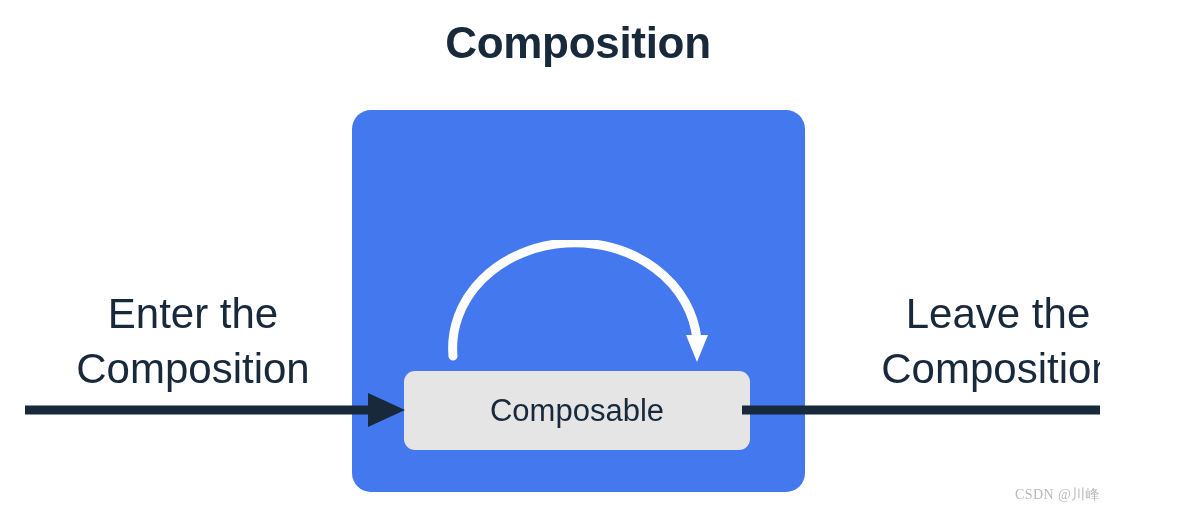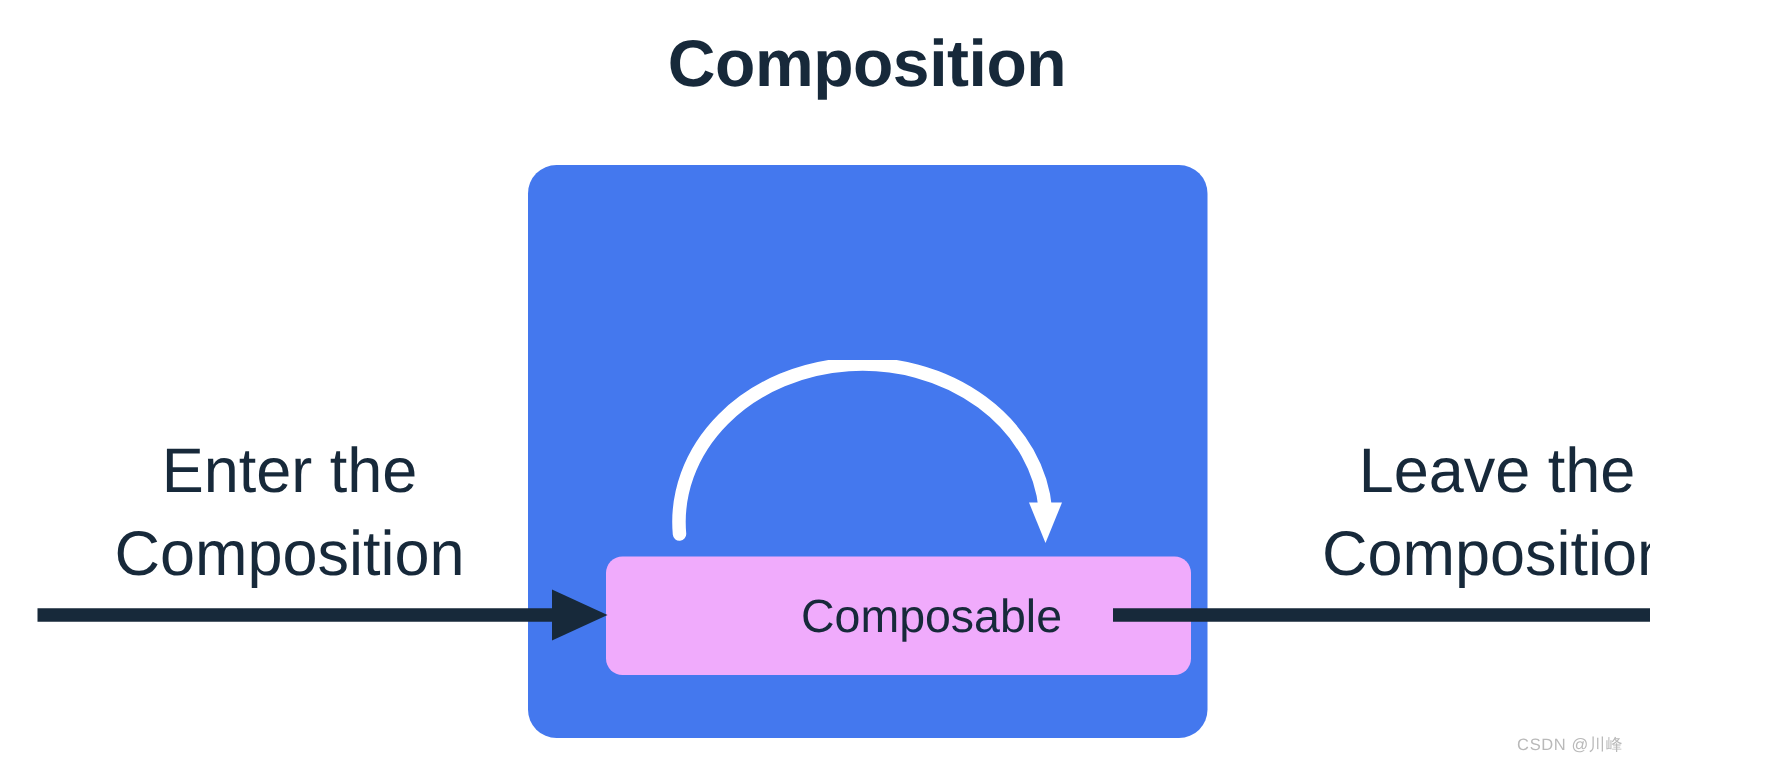--- a/index.html
+++ b/index.html
@@ -67,26 +67,25 @@
     pointer-events: none;
   }
 
   
   #composable-node {
     position: absolute;
     left: 404px;
     top: 371px;
     width: 346px;
     height: 79px;
-    background: #f0abfc;
+    background: #e5e5e5;
     border-radius: 11px;
     display: flex;
     align-items: center;
     justify-content: center;
-    padding-left: 44px;
   }
   #composable-label {
     font-size: 31px;
     color: #17293a;
     font-weight: 400;
     line-height: 1;
   }
 
   
   .flow-arrow {
@@ -104,26 +103,27 @@
     line-height: 1.32;
     color: #17293a;
     font-weight: 400;
   }
   #enter-label { left: 55px; top: 286px; width: 276px; }
   #leave-label { left: 860px; top: 286px; width: 276px; }
 
   
   #watermark {
     position: absolute;
-    right: 18px;
+    right: 0;
     bottom: 8px;
-    font-size: 11px;
+    font-size: 14px;
     color: #b9b9b9;
     letter-spacing: 0.4px;
     white-space: nowrap;
+    font-family: Liberation Serif, serif;
   }
 </style>
 </head>
 <body>
 
 <div id="stage">
 
   <div id="diagram-title">Composition</div>
 
   <div id="composition-box">

